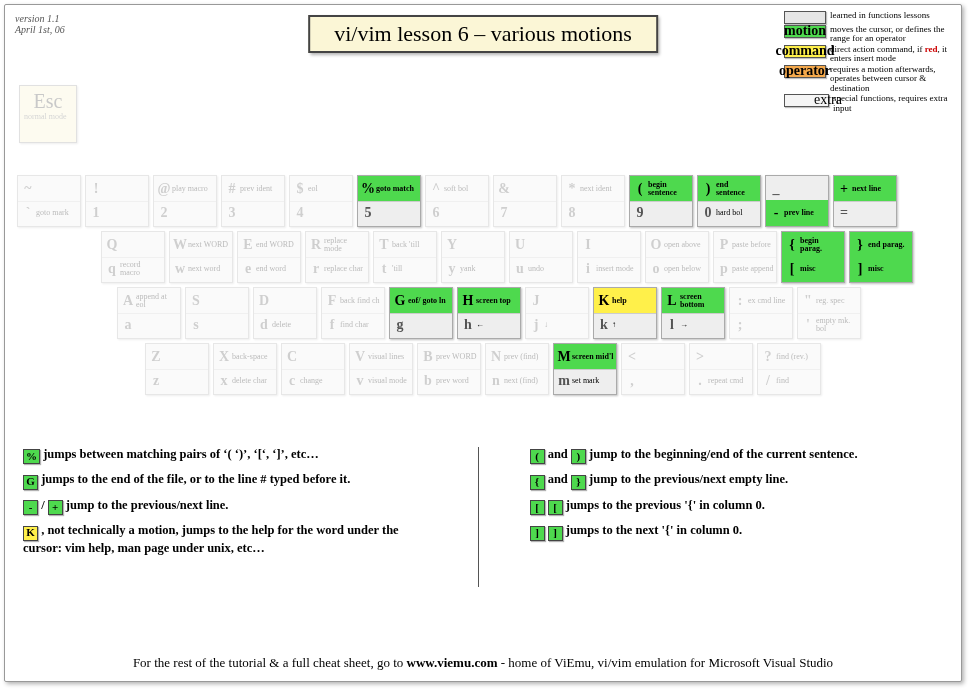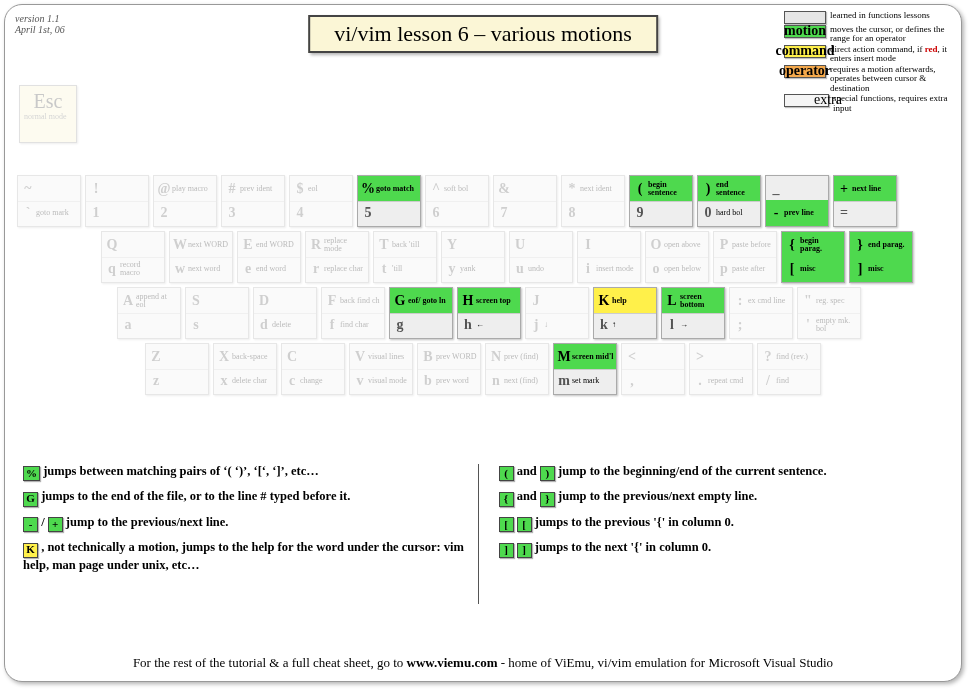--- a/index.html
+++ b/index.html
@@ -11,21 +11,21 @@
     width: 970px;
     height: 689px;
     overflow: hidden;
     position: relative;
   }
   .page {
     width: 958px;
     height: 678px;
     margin: 4px;
     border: 1px solid #999;
-    border-radius: 18px;
+    border-radius: 2px;
     box-shadow: 2px 2px 4px rgba(0,0,0,0.3);
     position: relative;
     background: #fff;
   }
   .version {
     position: absolute;
     top: 8px; left: 10px;
     font-size: 10px;
     font-style: italic;
     color: #555;
@@ -131,25 +131,26 @@
   .motion { background: #4ed94e !important; }
   .command { background: #fff04a !important; }
   .motion .sym, .motion .lbl, .command .sym, .command .lbl { color: #000; font-weight: bold; }
 
   
   .key.live { opacity: 1; }
 
   
   .notes {
     position: absolute;
-    top: 459px;
+    top: 442px;
     left: 18px;
     right: 18px;
     display: flex;
     font-size: 12.5px;
+    gap: 31px;
   }
   .col { flex: 1; }
   .coldiv { width:1px; background:#555; margin: 0 20px 0 10px; height: 140px; }
   .note-line { margin-bottom: 8px; line-height: 1.25; }
   .keychip {
     display: inline-flex;
     align-items: center;
     justify-content: center;
     min-width: 15px;
     height: 15px;
@@ -438,21 +439,21 @@
             <span class="lbl">open below</span>
           </div>
         </div>
         <div class="key dim">
           <div class="half top">
             <span class="sym">P</span>
             <span class="lbl">paste before</span>
           </div>
           <div class="half bot">
             <span class="sym">p</span>
-            <span class="lbl">paste after</span>
+            <span class="lbl">paste append</span>
           </div>
         </div>
         <div class="key live">
           <div class="half top motion">
             <span class="sym">{</span>
             <span class="lbl">begin parag.</span>
           </div>
           <div class="half bot motion">
             <span class="sym">[</span>
             <span class="lbl">misc</span>

